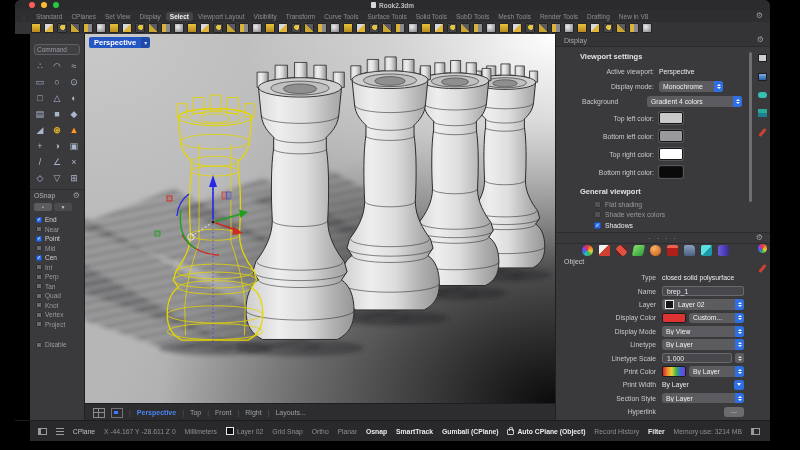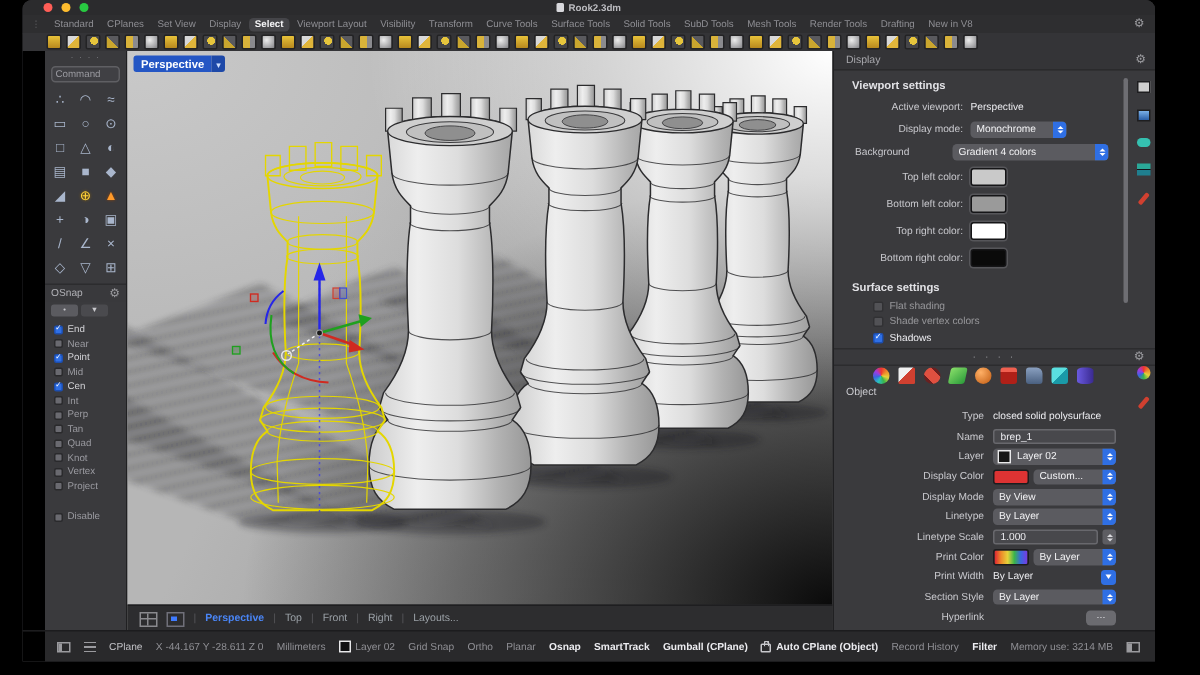--- a/index.html
+++ b/index.html
@@ -78,21 +78,21 @@
   .vpi-single{width:10px;height:8px;border:1px solid #70707a;position:relative;}
   .vpi-single::before{content:"";position:absolute;left:2px;top:2px;width:4px;height:3px;background:#3f7bff;}
   .vp-sep{color:#56565a;font-size:7px;}
   .vp-tab{font-size:7px;color:#9aa0a6;white-space:nowrap;}
   .vp-tab.active{color:#4a86f7;font-weight:bold;}
   
   .rightpanel{flex:1;background:#3a3a3d;position:relative;border-left:1px solid #202022;box-sizing:border-box;}
   .panel-header{height:12px;background:#343437;border-bottom:1px solid #2a2a2c;display:flex;align-items:center;
                 justify-content:space-between;padding:0 6px 0 8px;}
   .panel-title{color:#a8a8ad;font-size:7px;}
-  .pbody{position:absolute;top:12px;left:0;right:0;height:186px;overflow:hidden;}
+  .pbody{position:absolute;top:12px;left:12px;right:0;height:186px;overflow:hidden;}
   .sec-title{color:#e2e2e6;font-size:7.5px;font-weight:bold;padding:6px 0 3px 12px;}
   .vrow{display:flex;align-items:center;height:15px;padding-right:28px;}
   .vlabel{width:86px;text-align:right;color:#c9c9ce;font-size:6.8px;padding-right:5px;flex:0 0 auto;}
   .vlabel.left{width:60px;text-align:left;padding-left:14px;}
   .vval{color:#ececf0;font-size:6.8px;}
   .pill{height:10.5px;background:#5b5b60;border-radius:3px;display:flex;align-items:center;overflow:hidden;box-sizing:border-box;}
   .pill .txt{flex:1;padding-left:4px;font-size:6.8px;color:#f2f2f4;white-space:nowrap;overflow:hidden;}
   .cap{width:9px;align-self:stretch;background:#2f6fe4;display:flex;flex-direction:column;align-items:center;justify-content:center;flex:0 0 auto;}
   .cap::before{content:"";width:0;height:0;border:2px solid transparent;border-bottom:2.5px solid #fff;margin-bottom:1px;}
   .cap::after{content:"";width:0;height:0;border:2px solid transparent;border-top:2.5px solid #fff;}
@@ -560,21 +560,21 @@
               </div>
               <div class="crow">
                 <span class="vlabel">Top right color:</span>
                 <span class="dswatch" style="background: rgb(255, 255, 255);"></span>
               </div>
               <div class="crow">
                 <span class="vlabel">Bottom right color:</span>
                 <span class="dswatch" style="background: rgb(10, 10, 10);"></span>
               </div>
             </div>
-        <div class="sec-title">Surface settings</div>
+        <div class="sec-title">General viewport</div>
         <div id="gs-list">
               <div class="gsrow dis">
                 <span class="cb"></span>
                 <span class="gslabel">Flat shading</span>
               </div>
               <div class="gsrow dis">
                 <span class="cb"></span>
                 <span class="gslabel">Shade vertex colors</span>
               </div>
               <div class="gsrow">

